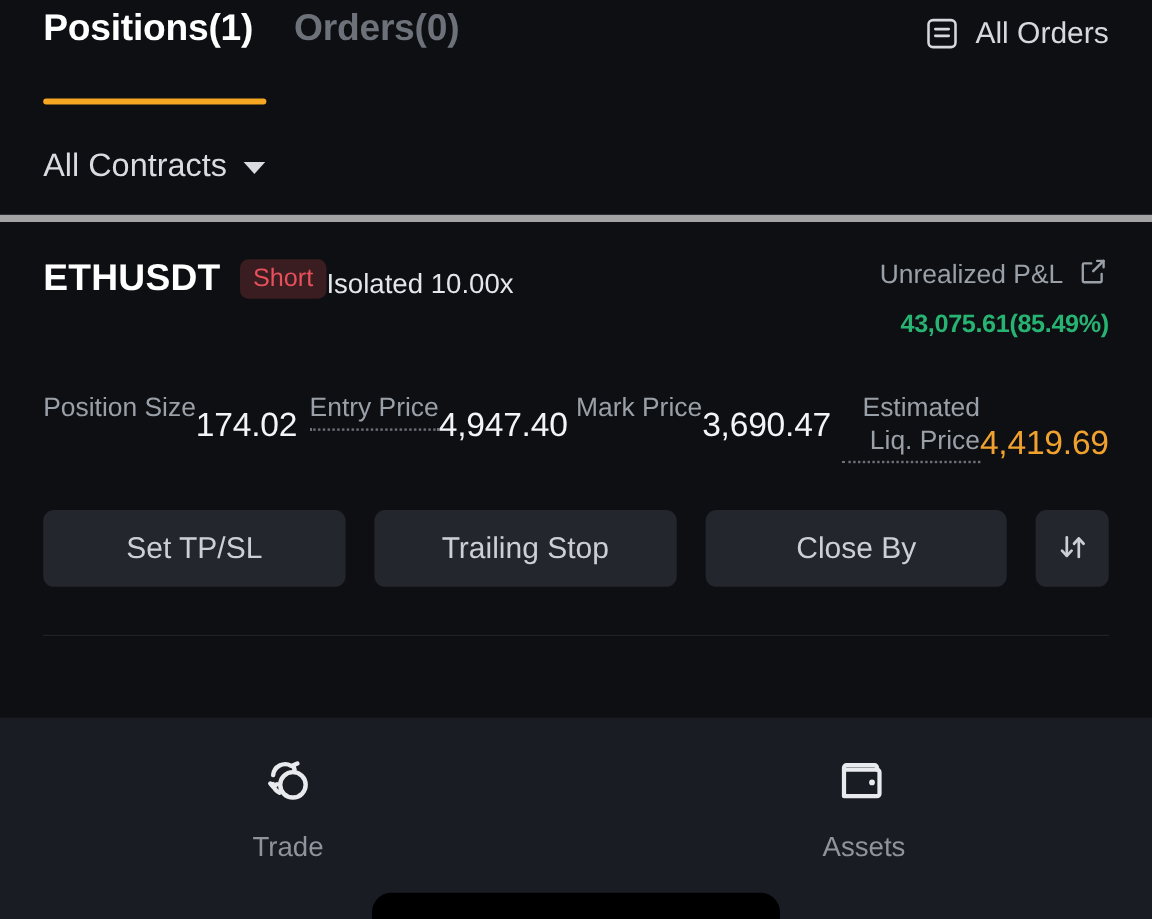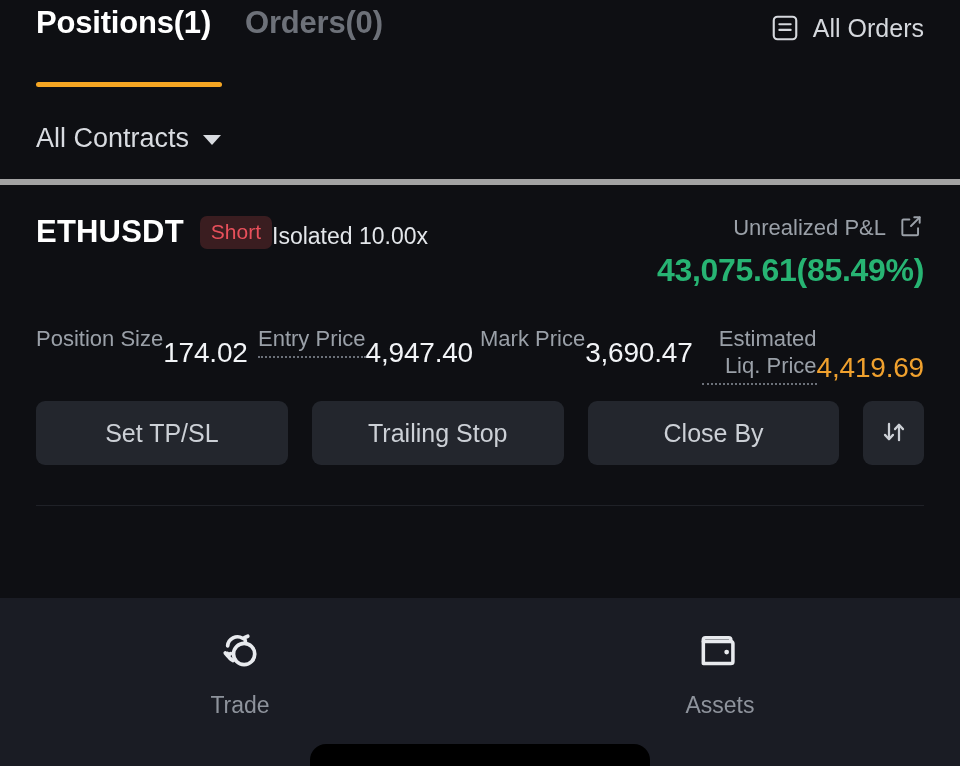--- a/index.html
+++ b/index.html
@@ -152,21 +152,21 @@
     display: flex;
     align-items: center;
     gap: 12px;
   }
   .pnl-label {
     font-size: 22px;
     color: #9aa0a8;
     line-height: 26px;
   }
   .pnl-value {
-    font-size: 32px;
+    font-size: 21px;
     color: #27b473;
     font-weight: bold;
     margin-top: 8px;
     line-height: 38px;
     letter-spacing: -0.3px;
     margin-left: 17px;
   }
 
   
   .metrics {
@@ -195,21 +195,21 @@
     line-height: 34px;
     letter-spacing: -0.2px;
   }
   .metric-value.warn { color: #f0a12e; }
 
   
   .actions {
     display: flex;
     align-items: center;
     gap: 24px;
-    margin-top: 16px;
+    margin-top: 39px;
   }
   .btn {
     background: #23262d;
     border: none;
     border-radius: 9px;
     color: #ccd0d6;
     font-size: 25px;
     height: 64px;
     font-family: "Liberation Sans", sans-serif;
     cursor: pointer;

